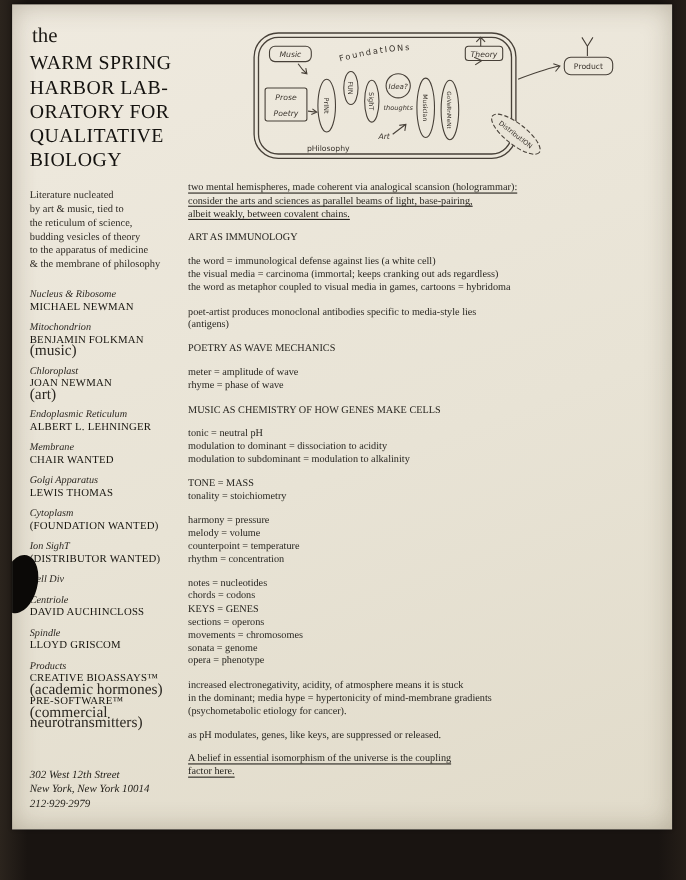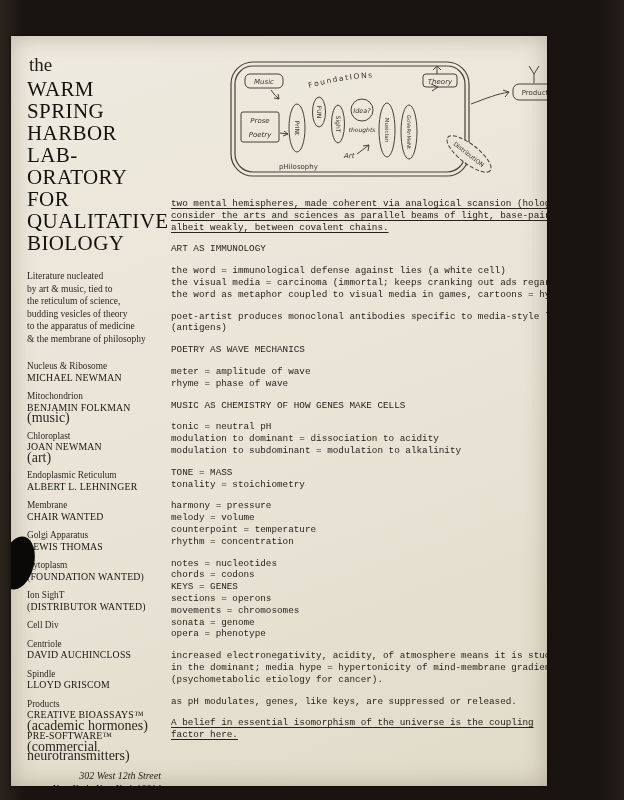--- a/index.html
+++ b/index.html
@@ -1,40 +1,40 @@
 <!DOCTYPE html>
 <html><head>
 <meta charset="utf-8">
 <style>
   html,body{margin:0;padding:0}
   body{width:624px;height:800px;background:#1d1712;overflow:hidden;font-family:"Liberation Serif",serif}
   .photo{position:relative;width:624px;height:800px;
          background:linear-gradient(90deg,#2b241d 0%,#191411 4%,#191411 96%,#251e18 100%)}
-  .paper{position:absolute;left:11px;top:36px;width:536px;height:750px;
+  .paper{position:absolute;left:11px;top:4px;width:600px;height:750px;
          background:linear-gradient(160deg,#efeadf 0%,#e8e3d5 55%,#e1dbca 100%);
          box-shadow:inset 0 0 24px rgba(70,55,30,.28),0 0 3px rgba(0,0,0,.7);
          display:flex;overflow:hidden}
   .col-left{width:154px;box-sizing:border-box;padding:14px 4px 10px 16px;
             display:flex;flex-direction:column;color:#1f1c17;position:relative;z-index:2}
   .col-main{flex:1;box-sizing:border-box;padding:12px 8px 8px 6px;color:#26241f}
   .the{font-size:19px;margin:4px 0 2px 2px}
-  .mast{font-size:21px;line-height:22px;letter-spacing:.4px;white-space:pre-line;color:#14120f}
+  .mast{font-size:18px;line-height:22px;letter-spacing:.4px;white-space:pre-line;color:#14120f}
   .mission{margin-top:16px;font-size:9.5px;line-height:12.5px;
            text-align:left;white-space:pre-line;color:#2c2822}
   .staff{margin-top:16px}
   .entry{margin-bottom:8px}
-  .role{font-size:9.3px;line-height:10.5px;color:#2c2822}
+  .role{font-style:italic;font-size:9.3px;line-height:10.5px;color:#2c2822}
   .name{font-size:9.8px;line-height:11.5px;letter-spacing:.2px;color:#17150f}
   .note{font-size:14px;line-height:9.5px;color:#2c2822}
-  .address{margin-top:auto;text-align:right;font-style:italic;font-size:10px;line-height:13.5px;
+  .address{margin-top:auto;text-align:left;font-style:italic;font-size:10px;line-height:13.5px;
            white-space:pre-line;padding-bottom:6px;color:#25221c}
   .blob{position:absolute;left:-9px;top:500px;width:32px;height:54px;background:#0b0907;
         border-radius:50%;transform:rotate(14deg);z-index:3}
   .diagram{display:block;margin:2px 0 10px 54px}
-  .mono{font-family:Liberation Mono, monospace;font-size:9.3px;
+  .mono{font-family:Liberation Serif, serif;font-size:9.3px;
         line-height:11.8px;white-space:pre;color:#26241f}
   .para{margin:0 0 10px 0}
   .u{text-decoration:underline;text-underline-offset:2px}
   svg text{fill:#39332c;font-family:"DejaVu Sans",sans-serif}
 </style>
 </head>
 <body>
 
 <div class="photo">
   <div class="paper">

